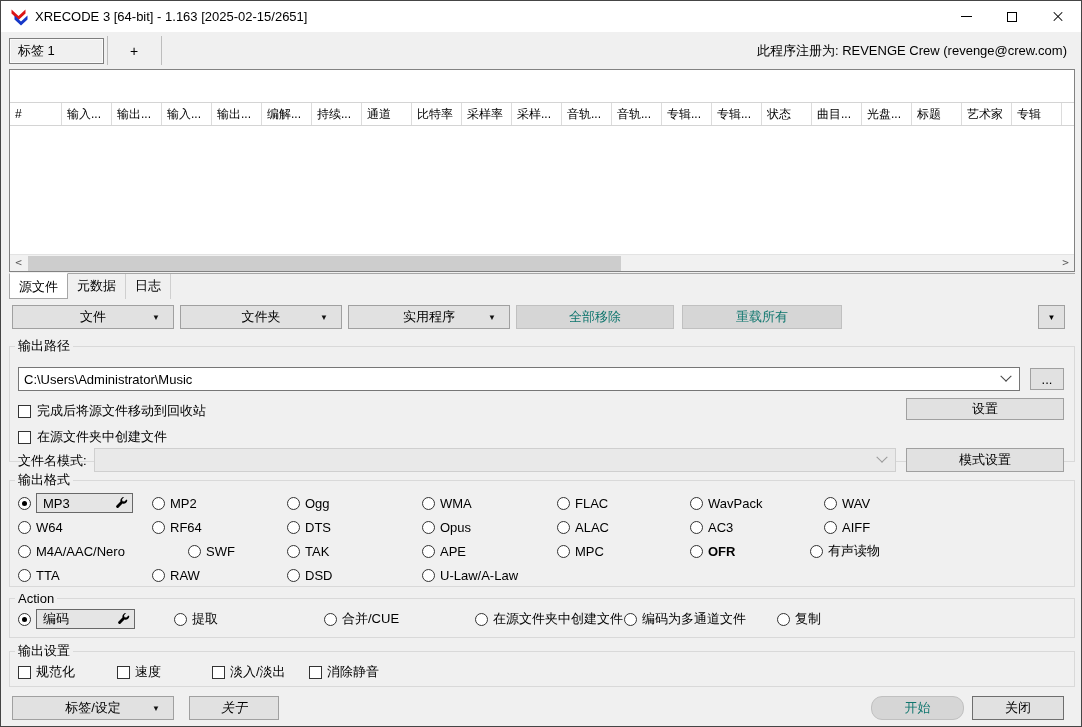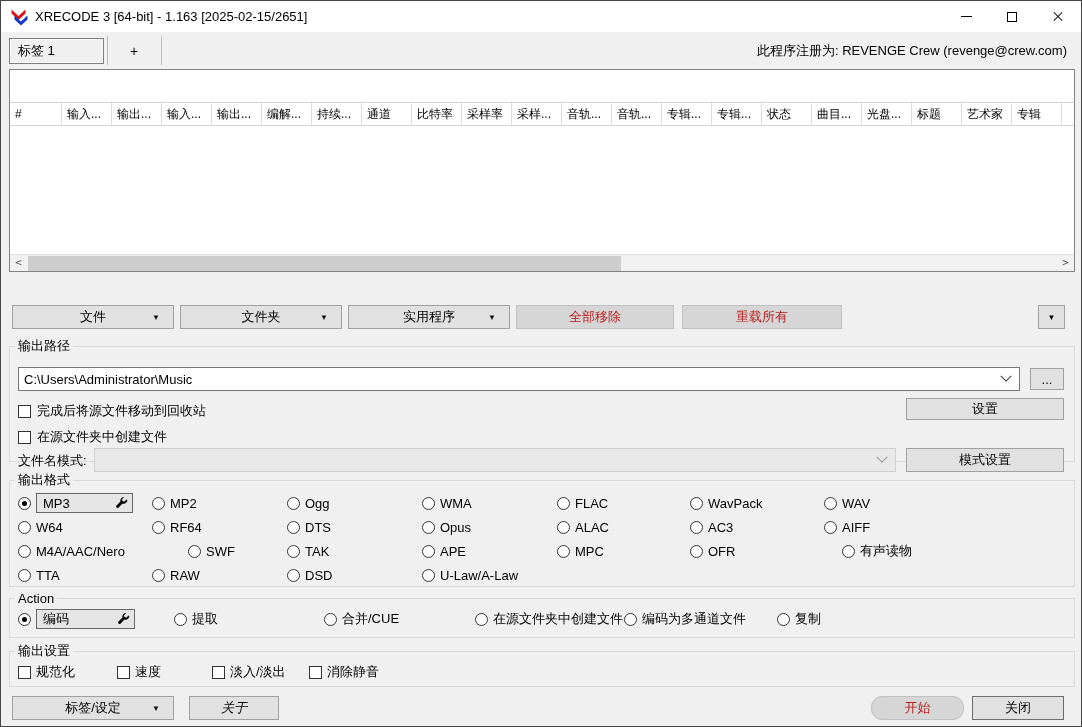--- a/index.html
+++ b/index.html
@@ -55,21 +55,21 @@
           background:#f0f0f0; border-right:1px solid #cfcfcf; }
   .ltab.active { margin-top:-1px; height:26px; background:#fff; line-height:25px;
                  border:1px solid #a6a6a6; border-top:1px solid #fff; }
 
   
   .btn { position:absolute; height:24px; background:#e1e1e1; border:1px solid #a0a0a0;
          font-size:13px; font-family:inherit; color:#000; display:flex; align-items:center;
          justify-content:center; }
   .btn .dd-glyph { position:absolute; right:13px; top:50%; transform:translateY(-50%);
                    font-size:8px; color:#111; }
-  .btn.disabled { background:#d6d6d6; border-color:#c0c0c0; color:#b91c1c; }
+  .btn.disabled { background:#d6d6d6; border-color:#c0c0c0; color:#0f766e; }
 
   .btnrow .btn { top:0; }
   .btnrow { position:absolute; left:0; top:304px; width:100%; height:24px; }
 
   
   fieldset { position:absolute; left:8px; width:1066px; border:1px solid #d9d9d9; }
   legend { margin-left:5px; padding:0 3px; font-size:13px; }
   .fs-path   { top:336px; height:125px; }
   .fs-format { top:470px; height:116px; }
   .fs-action { top:590px; height:47px; }
@@ -161,20 +161,25 @@
       <div class="hcell">专辑</div>
     </div>
     <div class="lbody"></div>
     <div class="hscroll">
       <div class="sarrow left">&lt;</div>
       <div class="sthumb"></div>
       <div class="sarrow right">&gt;</div>
     </div>
   </div>
 
+  <div class="lowtabs">
+    <div class="ltab active">源文件</div>
+    <div class="ltab">元数据</div>
+    <div class="ltab">日志</div>
+  </div>
 
   <div class="btnrow">
     <button class="btn" style="left:11px; width:162px;">
       <span>文件</span>
       <span class="dd-glyph">▼</span>
     </button>
     <button class="btn" style="left:179px; width:162px;">
       <span>文件夹</span>
       <span class="dd-glyph">▼</span>
     </button>
@@ -308,21 +313,21 @@
           <span>TAK</span>
         </div>
       <div class="fcell" style="width:135px;">
           <span class="radio"></span>
           <span>APE</span>
         </div>
       <div class="fcell" style="width:133px;">
           <span class="radio"></span>
           <span>MPC</span>
         </div>
-      <div class="fcell" style="width:152px;">
+      <div class="fcell" style="width:120px;font-weight:bold;">
           <span class="radio"></span>
           <span>OFR</span>
         </div>
       <div class="fcell">
           <span class="radio"></span>
           <span>有声读物</span>
         </div>
     </div>
     <div class="grid-row">
       <div class="fcell" style="width:134px;">

